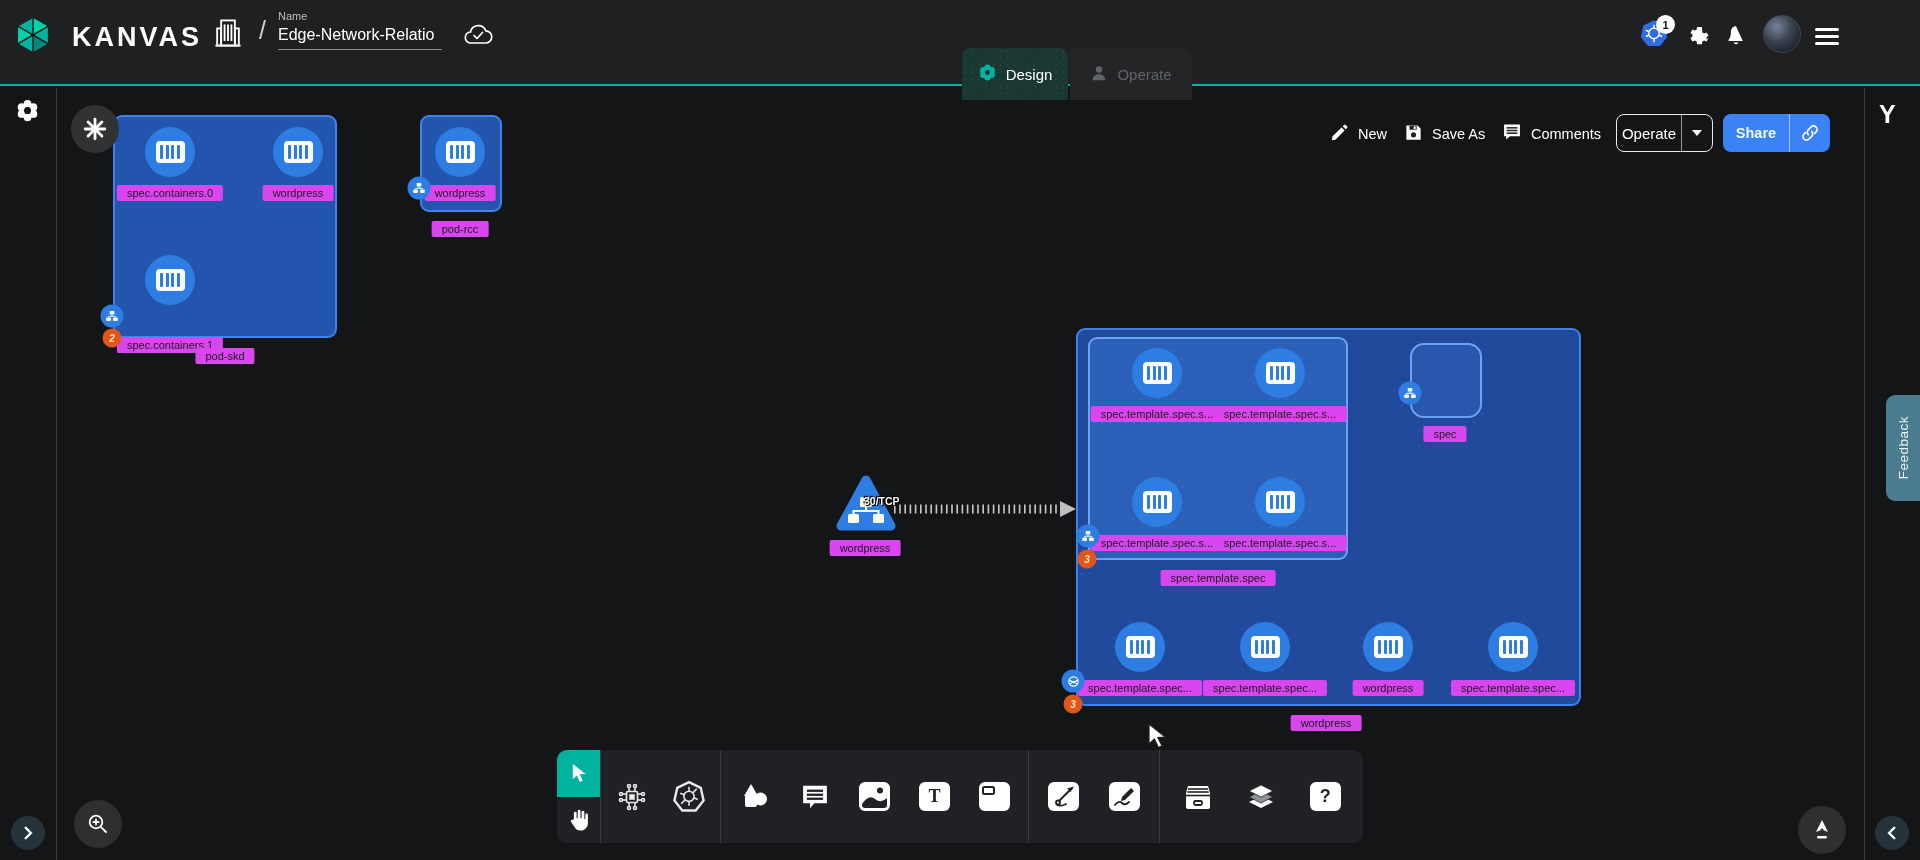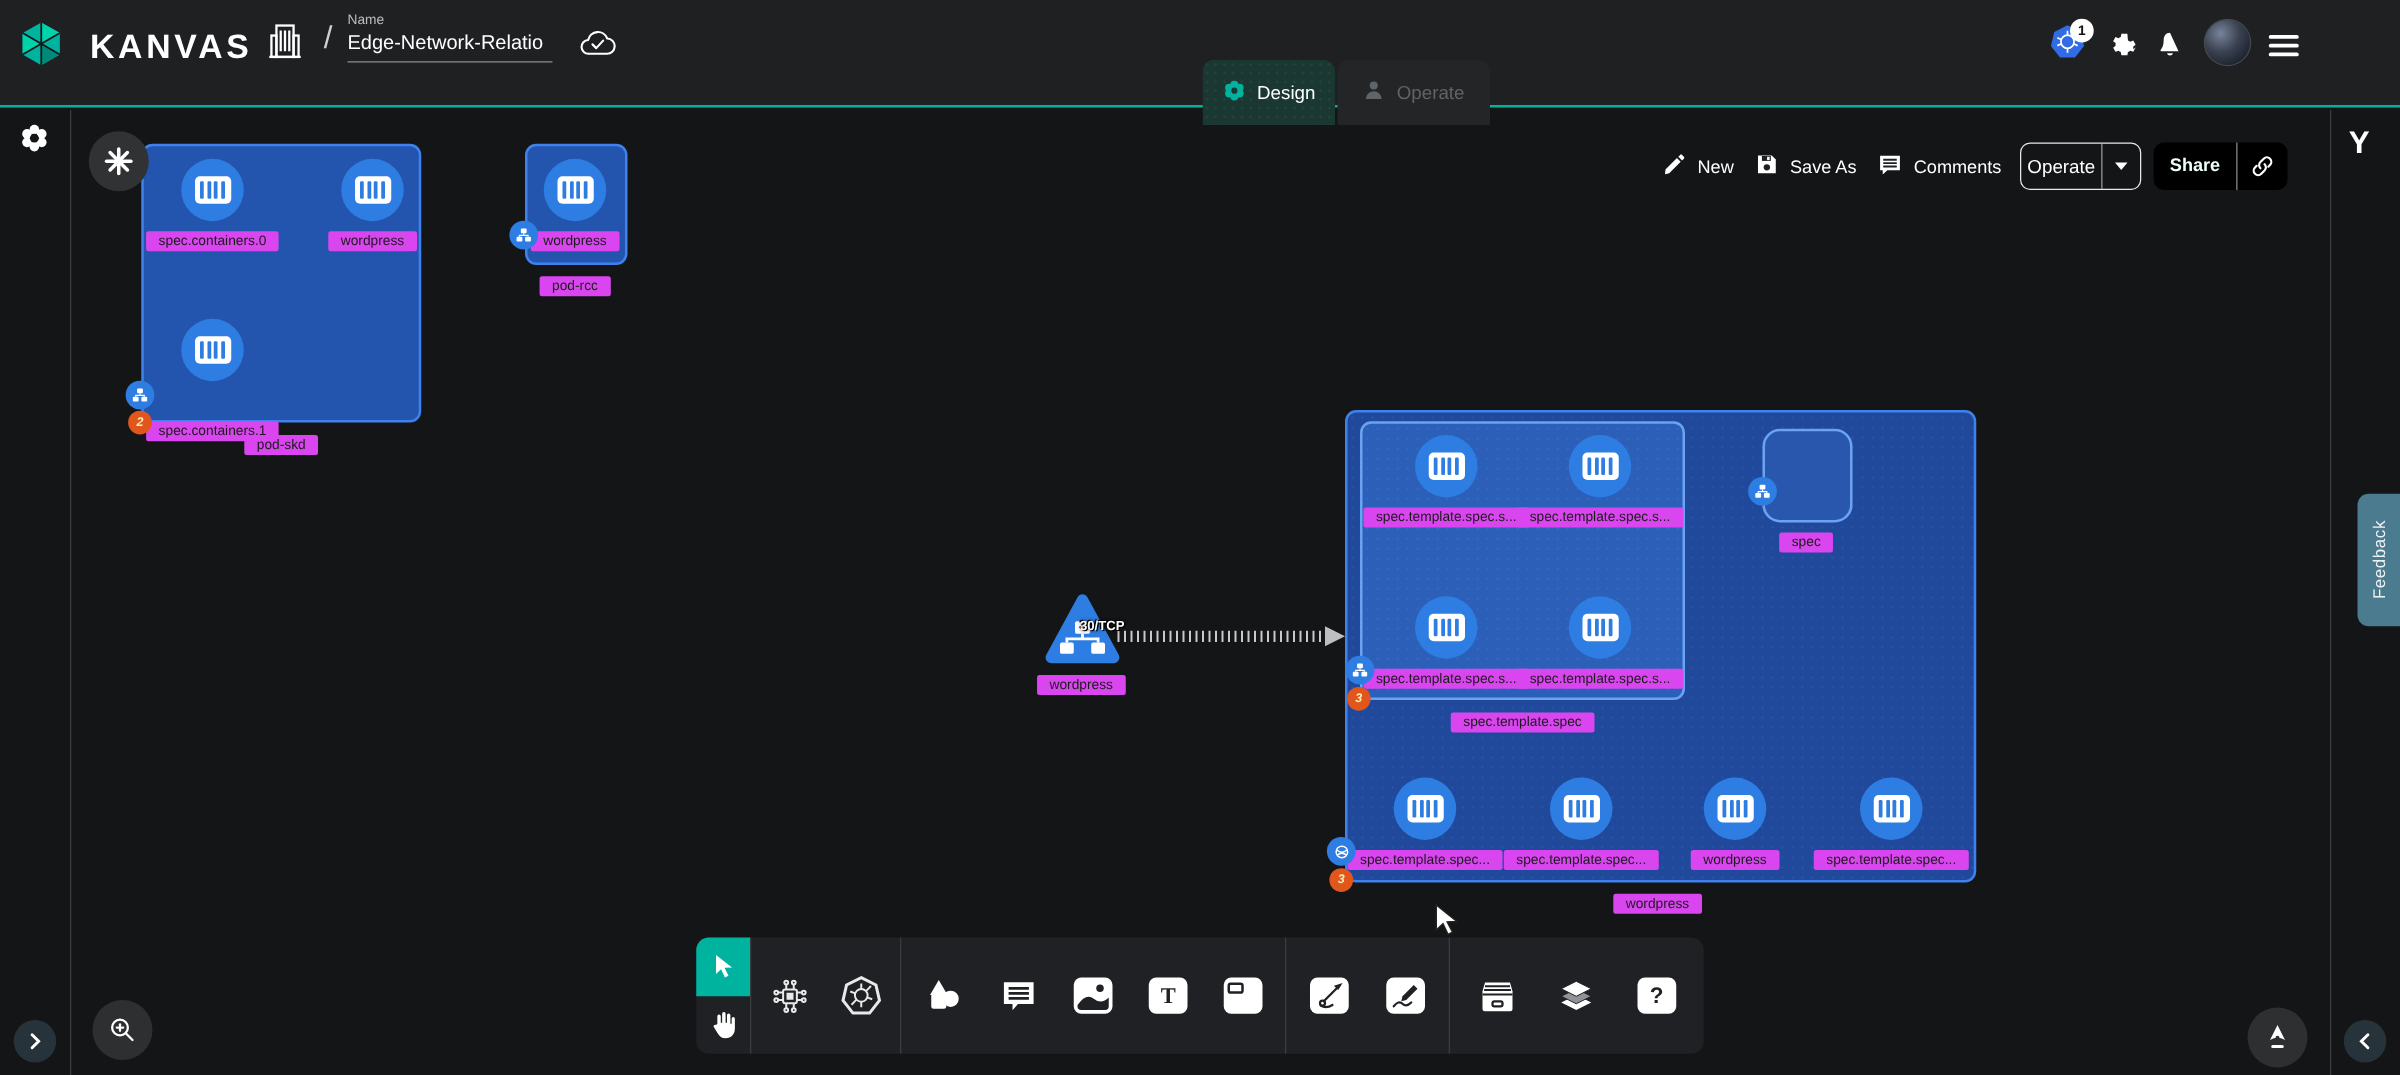--- a/index.html
+++ b/index.html
@@ -27,21 +27,21 @@
   
   .tab { position:absolute; top:48px; height:52px; border-radius:9px 9px 0 0; display:flex; align-items:center; justify-content:center; gap:9px; cursor:pointer; }
   .tab-design { left:962px; width:106px; background:#1b3731; background-image:radial-gradient(#24453e 1px, transparent 1px); background-size:7px 7px; color:#fff; font-size:15px; }
   .tab-operate { left:1070px; width:122px; background:#232527; color:#5f6468; font-size:15px; }
   .txt-btn { position:absolute; top:115px; height:37px; display:flex; align-items:center; gap:9px; color:#fff; font-size:14.5px; cursor:pointer; z-index:40; }
   .btn-actions { position:absolute; left:1616px; top:114px; width:97px; height:38px; border:1px solid #e9e9e9; border-radius:8px; display:flex; align-items:center; color:#fff; z-index:40; cursor:pointer; }
   .btn-actions .lbl { flex:1; text-align:center; font-size:15px; }
   .btn-actions .sep { width:1px; height:100%; background:#9b9b9b; }
   .btn-actions .caret { width:30px; display:flex; align-items:center; justify-content:center; }
   .caret i { width:0; height:0; border-left:5px solid transparent; border-right:5px solid transparent; border-top:6px solid #fff; display:block; }
-  .btn-share { position:absolute; left:1723px; top:114px; width:107px; height:38px; background:#000000; border-radius:8px; display:flex; align-items:center; z-index:40; cursor:pointer; }
+  .btn-share { position:absolute; left:1723px; top:114px; width:107px; height:38px; background:#3b82f6; border-radius:8px; display:flex; align-items:center; z-index:40; cursor:pointer; }
   .btn-share .lbl { flex:1; text-align:center; color:#eefffb; font-size:14.5px; font-weight:bold; }
   .btn-share .sep { width:1px; height:100%; background:rgba(255,255,255,.55); }
   .btn-share .link { width:40px; display:flex; align-items:center; justify-content:center; }
 
   
   .rail-left { position:absolute; left:0; top:88px; width:57px; height:772px; border-right:1px solid #3a3c3e; }
   .rail-right { position:absolute; right:0; top:88px; width:56px; height:772px; border-left:1px solid #3a3c3e; }
   .circle-btn { position:absolute; border-radius:50%; display:flex; align-items:center; justify-content:center; cursor:pointer; }
   .feedback-tab { position:absolute; right:0; top:395px; width:34px; height:106px; background:#4a7b8e; border-radius:9px 0 0 9px; display:flex; align-items:center; justify-content:center; cursor:pointer; z-index:60; }
   .feedback-tab span { writing-mode:vertical-rl; transform:rotate(180deg); color:#eef2f4; font-size:13.5px; letter-spacing:.5px; }

